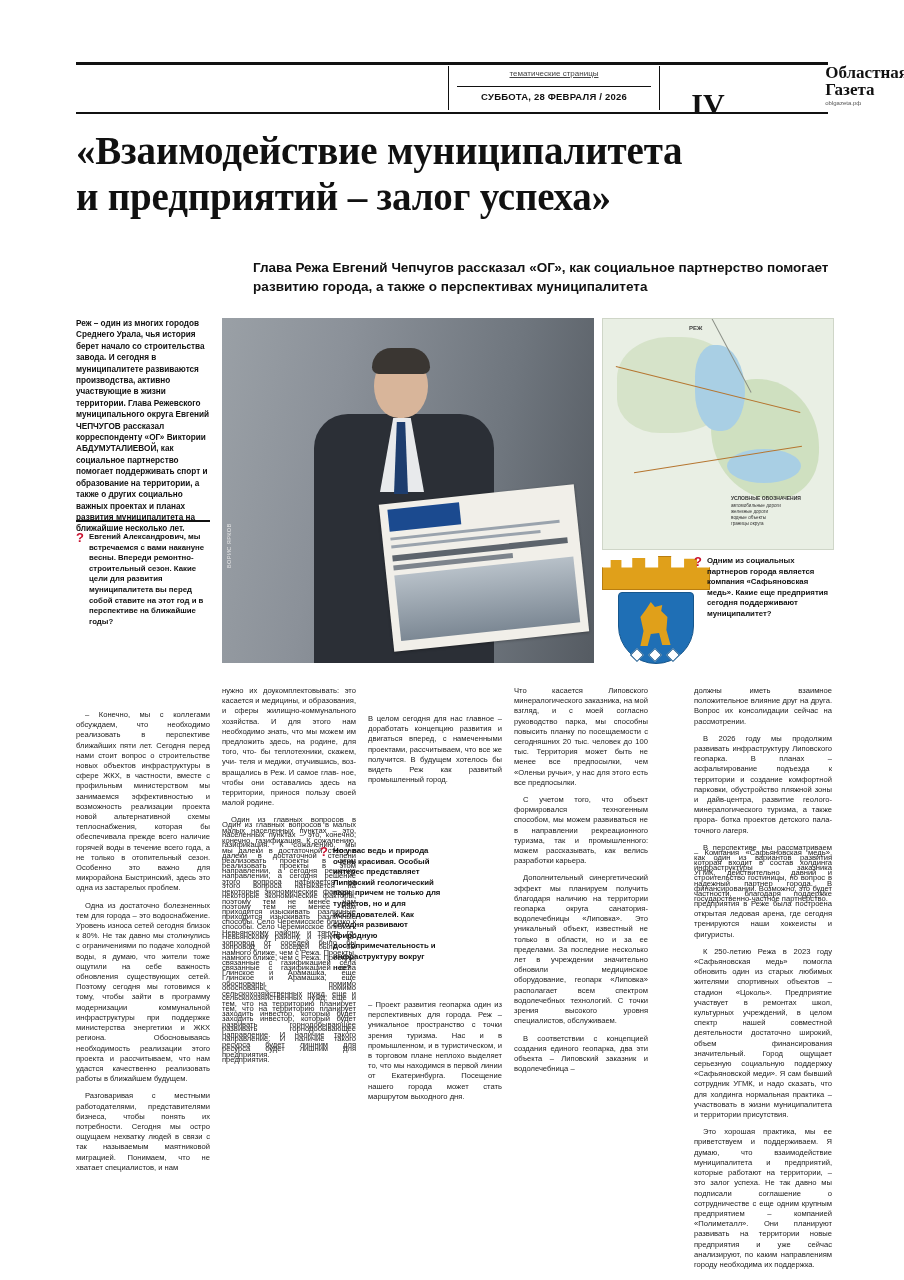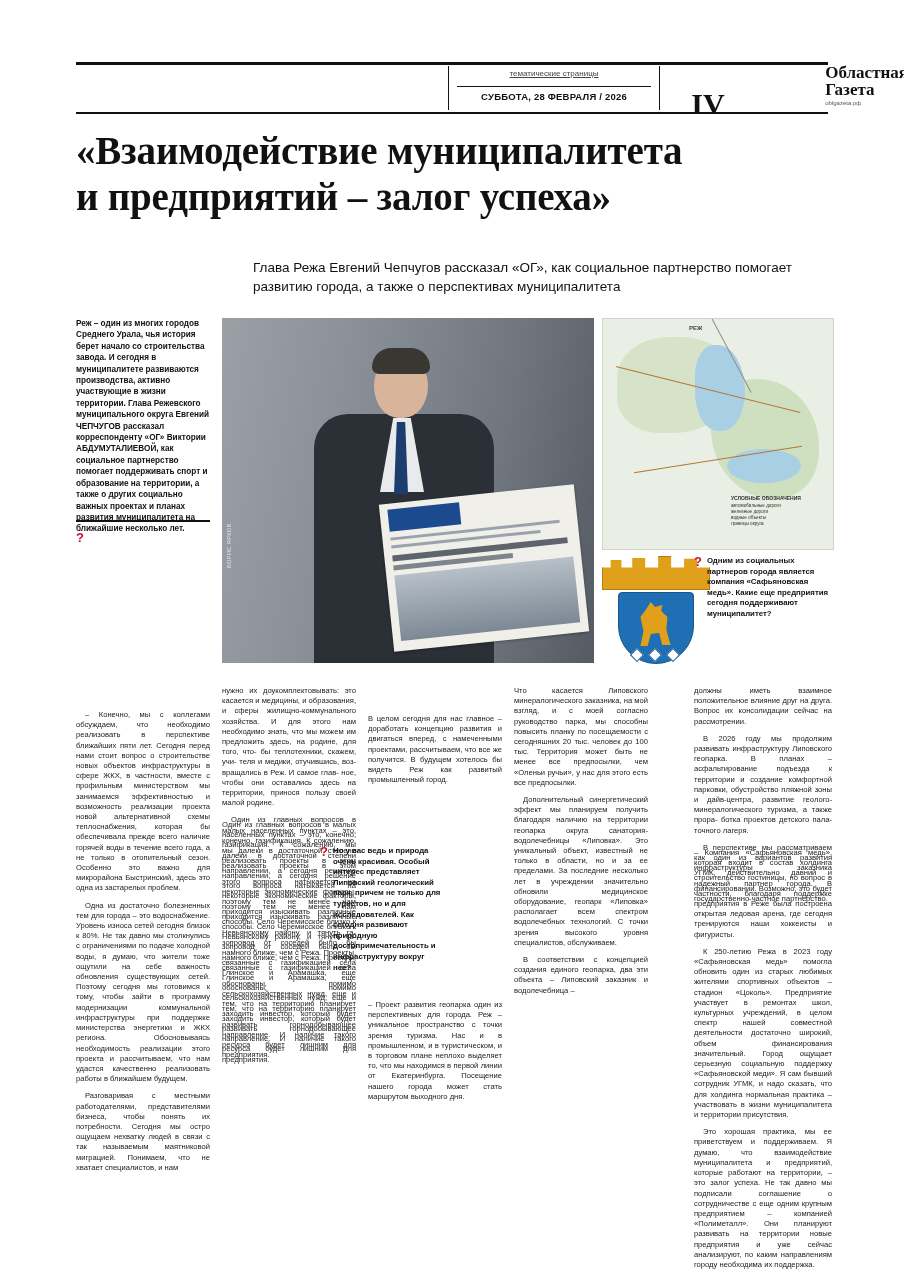--- a/index.html
+++ b/index.html
@@ -61,21 +61,21 @@
   
   .headline{
     position:absolute;left:76px;top:128px;width:756px;
     font-family:"Liberation Serif", serif;
     font-size:39px;font-weight:bold;line-height:46px;color:#111;
     letter-spacing:-0.2px;
   }
   .headline .l2{display:block;}
   .deck{
     position:absolute;left:253px;top:258px;width:580px;
-    font-size:13.5px;font-weight:normal;line-height:19px;color:#111;
+    font-size:13.5px;font-weight:bold;line-height:19px;color:#111;
   }
 
   
   .col{position:absolute;font-size:7.6px;line-height:10.2px;text-align:justify;color:#1a1a1a;}
   .col p{margin:0 0 7px 0;text-indent:9px;}
   .col p.noind{text-indent:0;}
 
   
   .lead{
     position:absolute;left:76px;top:318px;width:134px;
@@ -212,20 +212,21 @@
     <span>«Взаимодействие муниципалитета</span>
     <span class="l2">и предприятий – залог успеха»</span>
   </div>
   <div class="deck">Глава Режа Евгений Чепчугов рассказал «ОГ», как социальное партнерство помогает развитию города, а также о перспективах муниципалитета</div>
 
   <div class="lead">Реж – один из многих городов Среднего Урала, чья история берет начало со строительства завода. И сегодня в муниципалитете развиваются производства, активно участвующие в жизни территории. Глава Режевского муниципального округа Евгений ЧЕПЧУГОВ рассказал корреспонденту «ОГ» Виктории АБДУМУТАЛИЕВОЙ, как социальное партнерство помогает поддерживать спорт и образование на территории, а также о других социально важных проектах и планах развития муниципалитета на ближайшие несколько лет.</div>
   <div class="rule-left"></div>
 
   <div class="qblock" id="q1">
     <span class="qmark">?</span>
+    <span>Евгений Александрович, мы встречаемся с вами накануне весны. Впереди ремонтно-строительный сезон. Какие цели для развития муниципалитета вы перед собой ставите на этот год и в перспективе на ближайшие годы?</span>
   </div>
 
   <div class="photo">
     <div class="wall"></div>
     <div class="person-body"></div>
     <div class="shirt"></div>
     <div class="tie"></div>
     <div class="person-head"></div>
     <div class="person-hair"></div>
     <div class="paper">
@@ -286,20 +287,21 @@
 
   <div class="col" id="col2b" style="left:222px;top:960px;width:134px;">
   </div>
 
   <div class="col" id="col3" style="left:368px;top:686px;width:134px;margin-top:28px;">
     <p class="noind">В целом сегодня для нас главное – доработать концепцию развития и двигаться вперед, с намеченными проектами, рассчитываем, что все же получится. В будущем хотелось бы видеть Реж как развитый промышленный город.</p>
   </div>
 
   <div class="col" id="col4" style="left:514px;top:686px;width:134px;">
     <p class="noind">Что касается Липовского минералогического заказника, на мой взгляд, и с моей согласно руководство парка, мы способны повысить планку по посещаемости с сегодняшних 20 тыс. человек до 100 тыс. Территория может быть не менее все предпосылки, чем «Оленьи ручьи», у нас для этого есть все предпосылки.</p>
+    <p>С учетом того, что объект формировался техногенным способом, мы можем развиваться не в направлении рекреационного туризма, так и промышленного: можем рассказывать, как велись разработки карьера.</p>
     <p>Дополнительный синергетический эффект мы планируем получить благодаря наличию на территории геопарка округа санатория-водолечебницы «Липовка». Это уникальный объект, известный не только в области, но и за ее пределами. За последние несколько лет в учреждении значительно обновили медицинское оборудование, геопарк «Липовка» располагает всем спектром водолечебных технологий. С точки зрения высокого уровня специалистов, обслуживаем.</p>
     <p>В соответствии с концепцией создания единого геопарка, два эти объекта – Липовский заказник и водолечебница –</p>
   </div>
 
   <div class="col" id="col5" style="left:694px;top:686px;width:138px;">
     <p class="noind">должны иметь взаимное положительное влияние друг на друга. Вопрос их консолидации сейчас на рассмотрении.</p>
     <p>В 2026 году мы продолжим развивать инфраструктуру Липовского геопарка. В планах – асфальтирование подъезда к территории и создание комфортной парковки, обустройство пляжной зоны и дайв-центра, развитие геолого-минералогического туризма, а также прора- ботка проектов детского пала- точного лагеря.</p>
     <p>В перспективе мы рассматриваем как один из вариантов развития инфраструктуры заказника строительство гостиницы, но вопрос в финансировании. Возможно, это будет государственно-частное партнерство.</p>
   </div>
 

